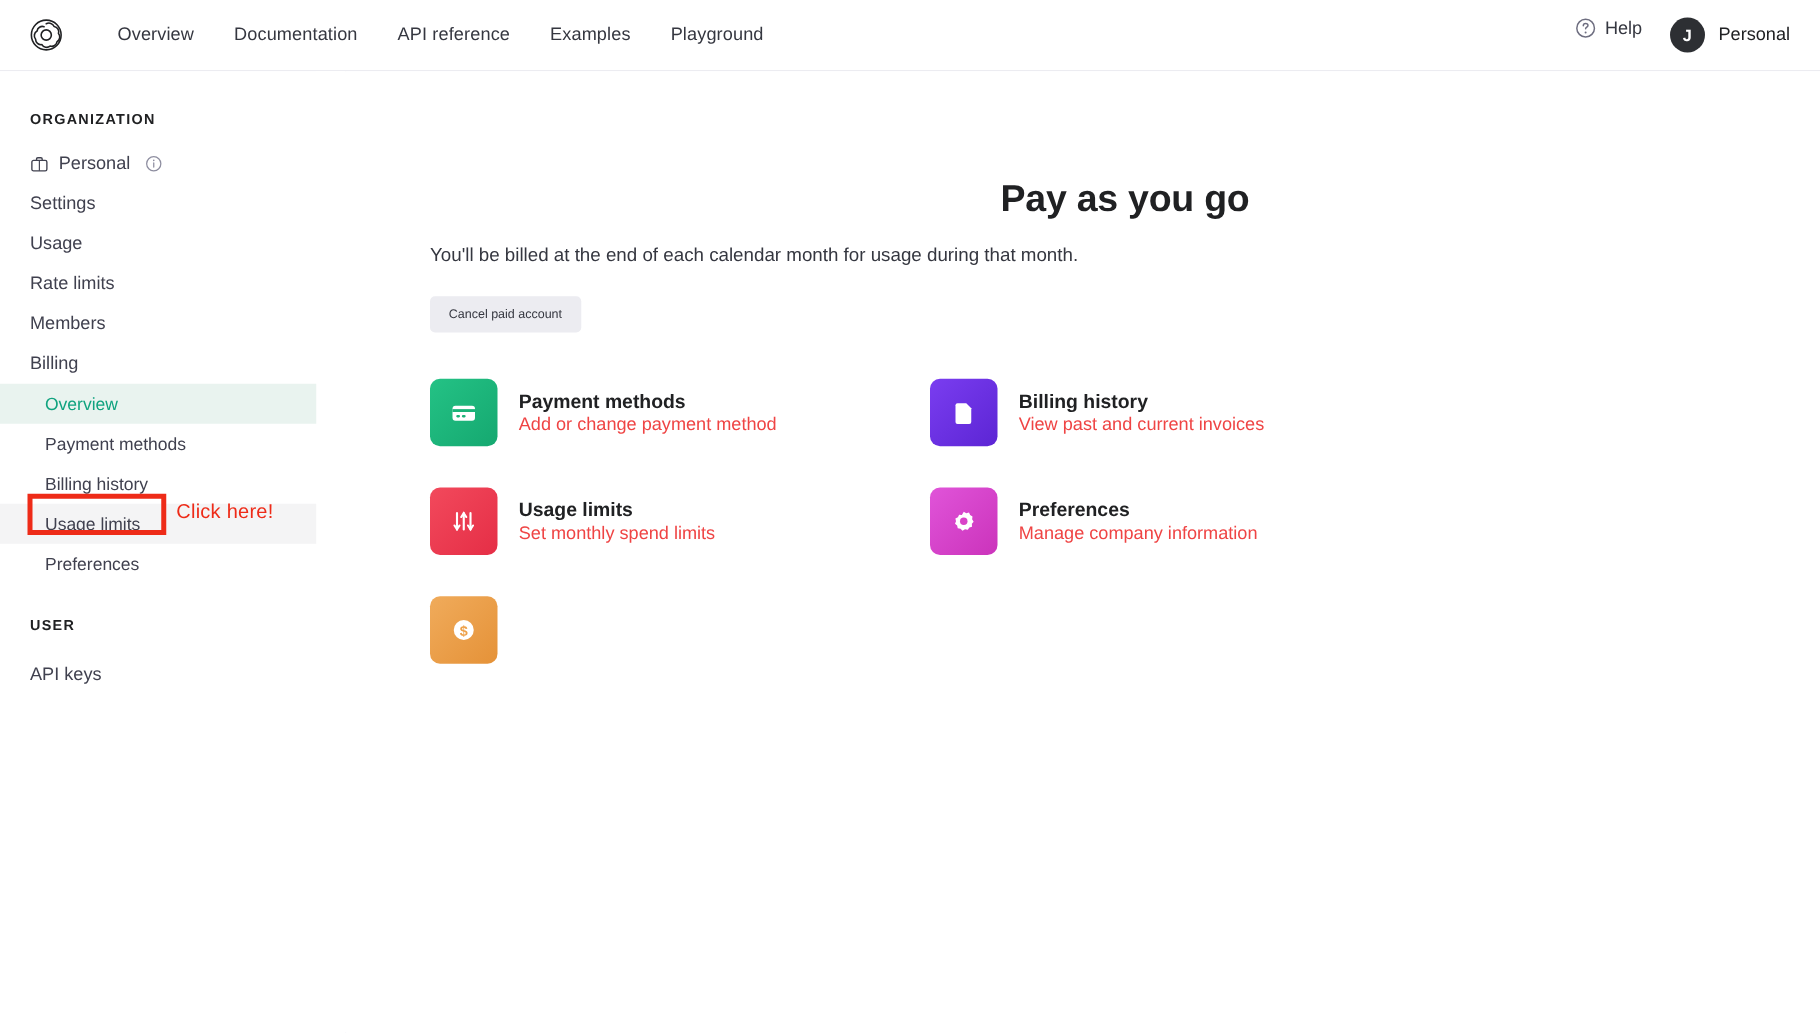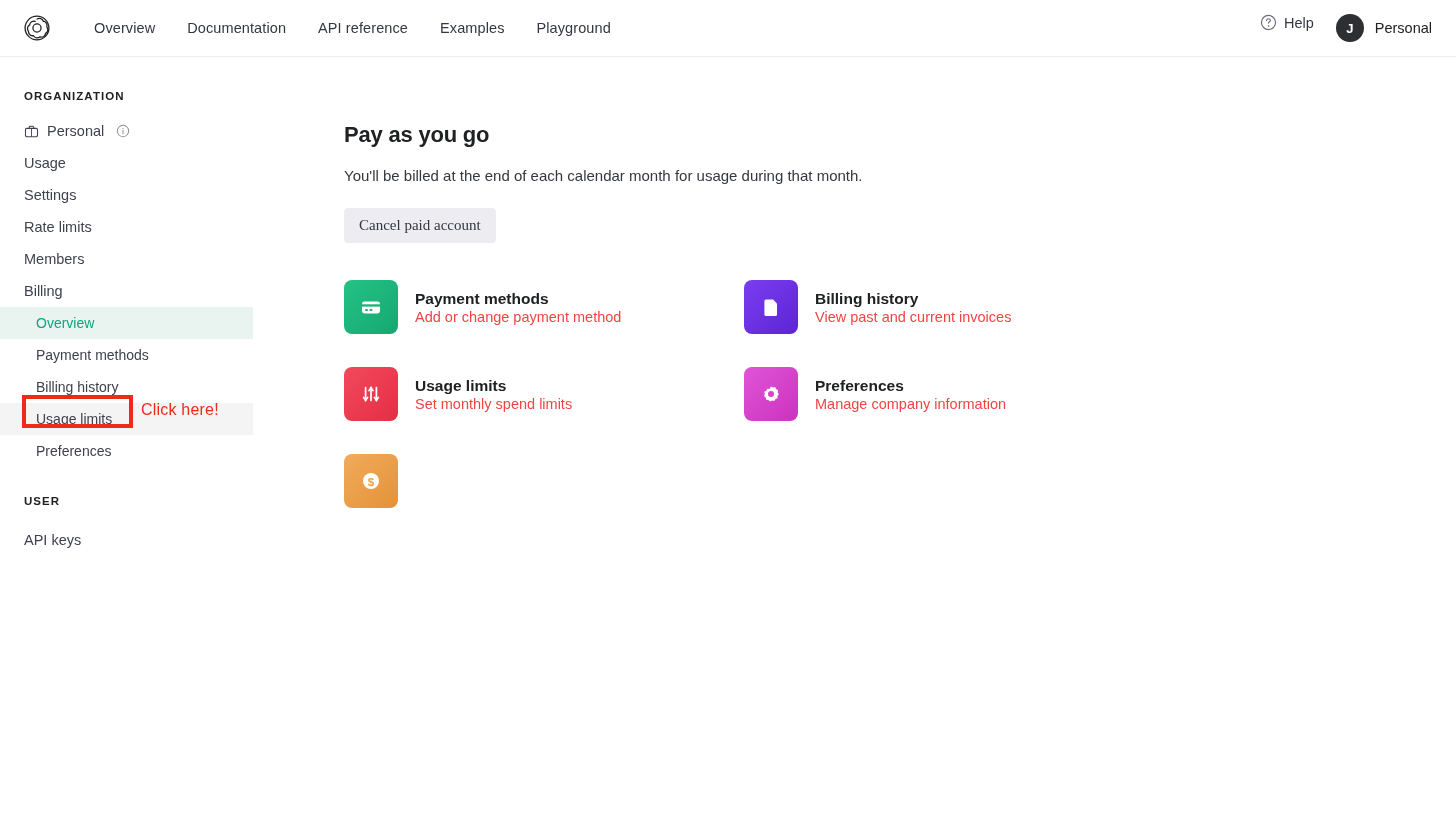--- a/index.html
+++ b/index.html
@@ -76,27 +76,27 @@
   }
 
   
   .main {
     position: absolute; top: 57px; left: 253px;
     width: 1203px; height: 769px;
     background: #ffffff;
     padding: 38px 0 0 91px;
   }
   .page-title { font-size: 33px; font-weight: 700; letter-spacing: -.4px; color: #202123; }
-  .sub-title { font-size: 22px; font-weight: 700; margin-top: 27px; letter-spacing: -.2px; color: #202123; }
+  .sub-title { font-size: 30px; font-weight: 700; margin-top: 48px; letter-spacing: -.2px; color: #202123; text-align: center; }
   .sub-desc { font-size: 15px; color: #353740; margin-top: 19px; }
   .cancel-btn {
     margin-top: 24px;
     display: inline-block;
     background: #ececf1; border: none; border-radius: 4px;
-    font-family: Liberation Serif, serif; font-size: 15px; color: #353740;
+    font-family: Liberation Sans, sans-serif; font-size: 10px; color: #353740;
     padding: 9px 15px; cursor: pointer;
   }
 
   .cards {
     margin-top: 37px;
     display: grid;
     grid-template-columns: 400px 400px;
     row-gap: 33px;
     width: 830px;
   }
@@ -163,22 +163,22 @@
     <span>Personal</span>
     <span>
       <svg class="info-icon" viewBox="0 0 18 18" fill="none" stroke="#8e8ea0" stroke-width="1.3">
         <circle cx="9" cy="9" r="7.3"></circle>
         <path d="M9 8.2v4.2" stroke-linecap="round"></path>
         <circle cx="9" cy="5.6" r=".85" fill="#8e8ea0" stroke="none"></circle>
       </svg>
     </span>
   </div>
 
+  <div class="side-item">Settings</div>
   <div class="side-item">Usage</div>
-  <div class="side-item">Settings</div>
   <div class="side-item">Rate limits</div>
   <div class="side-item">Members</div>
   <div class="side-item">Billing</div>
 
   <div class="side-item sub active">Overview</div>
   <div class="side-item sub">Payment methods</div>
   <div class="side-item sub">Billing history</div>
   <div class="side-item sub hovered">Usage limits</div>
   <div class="side-item sub">Preferences</div>
 

